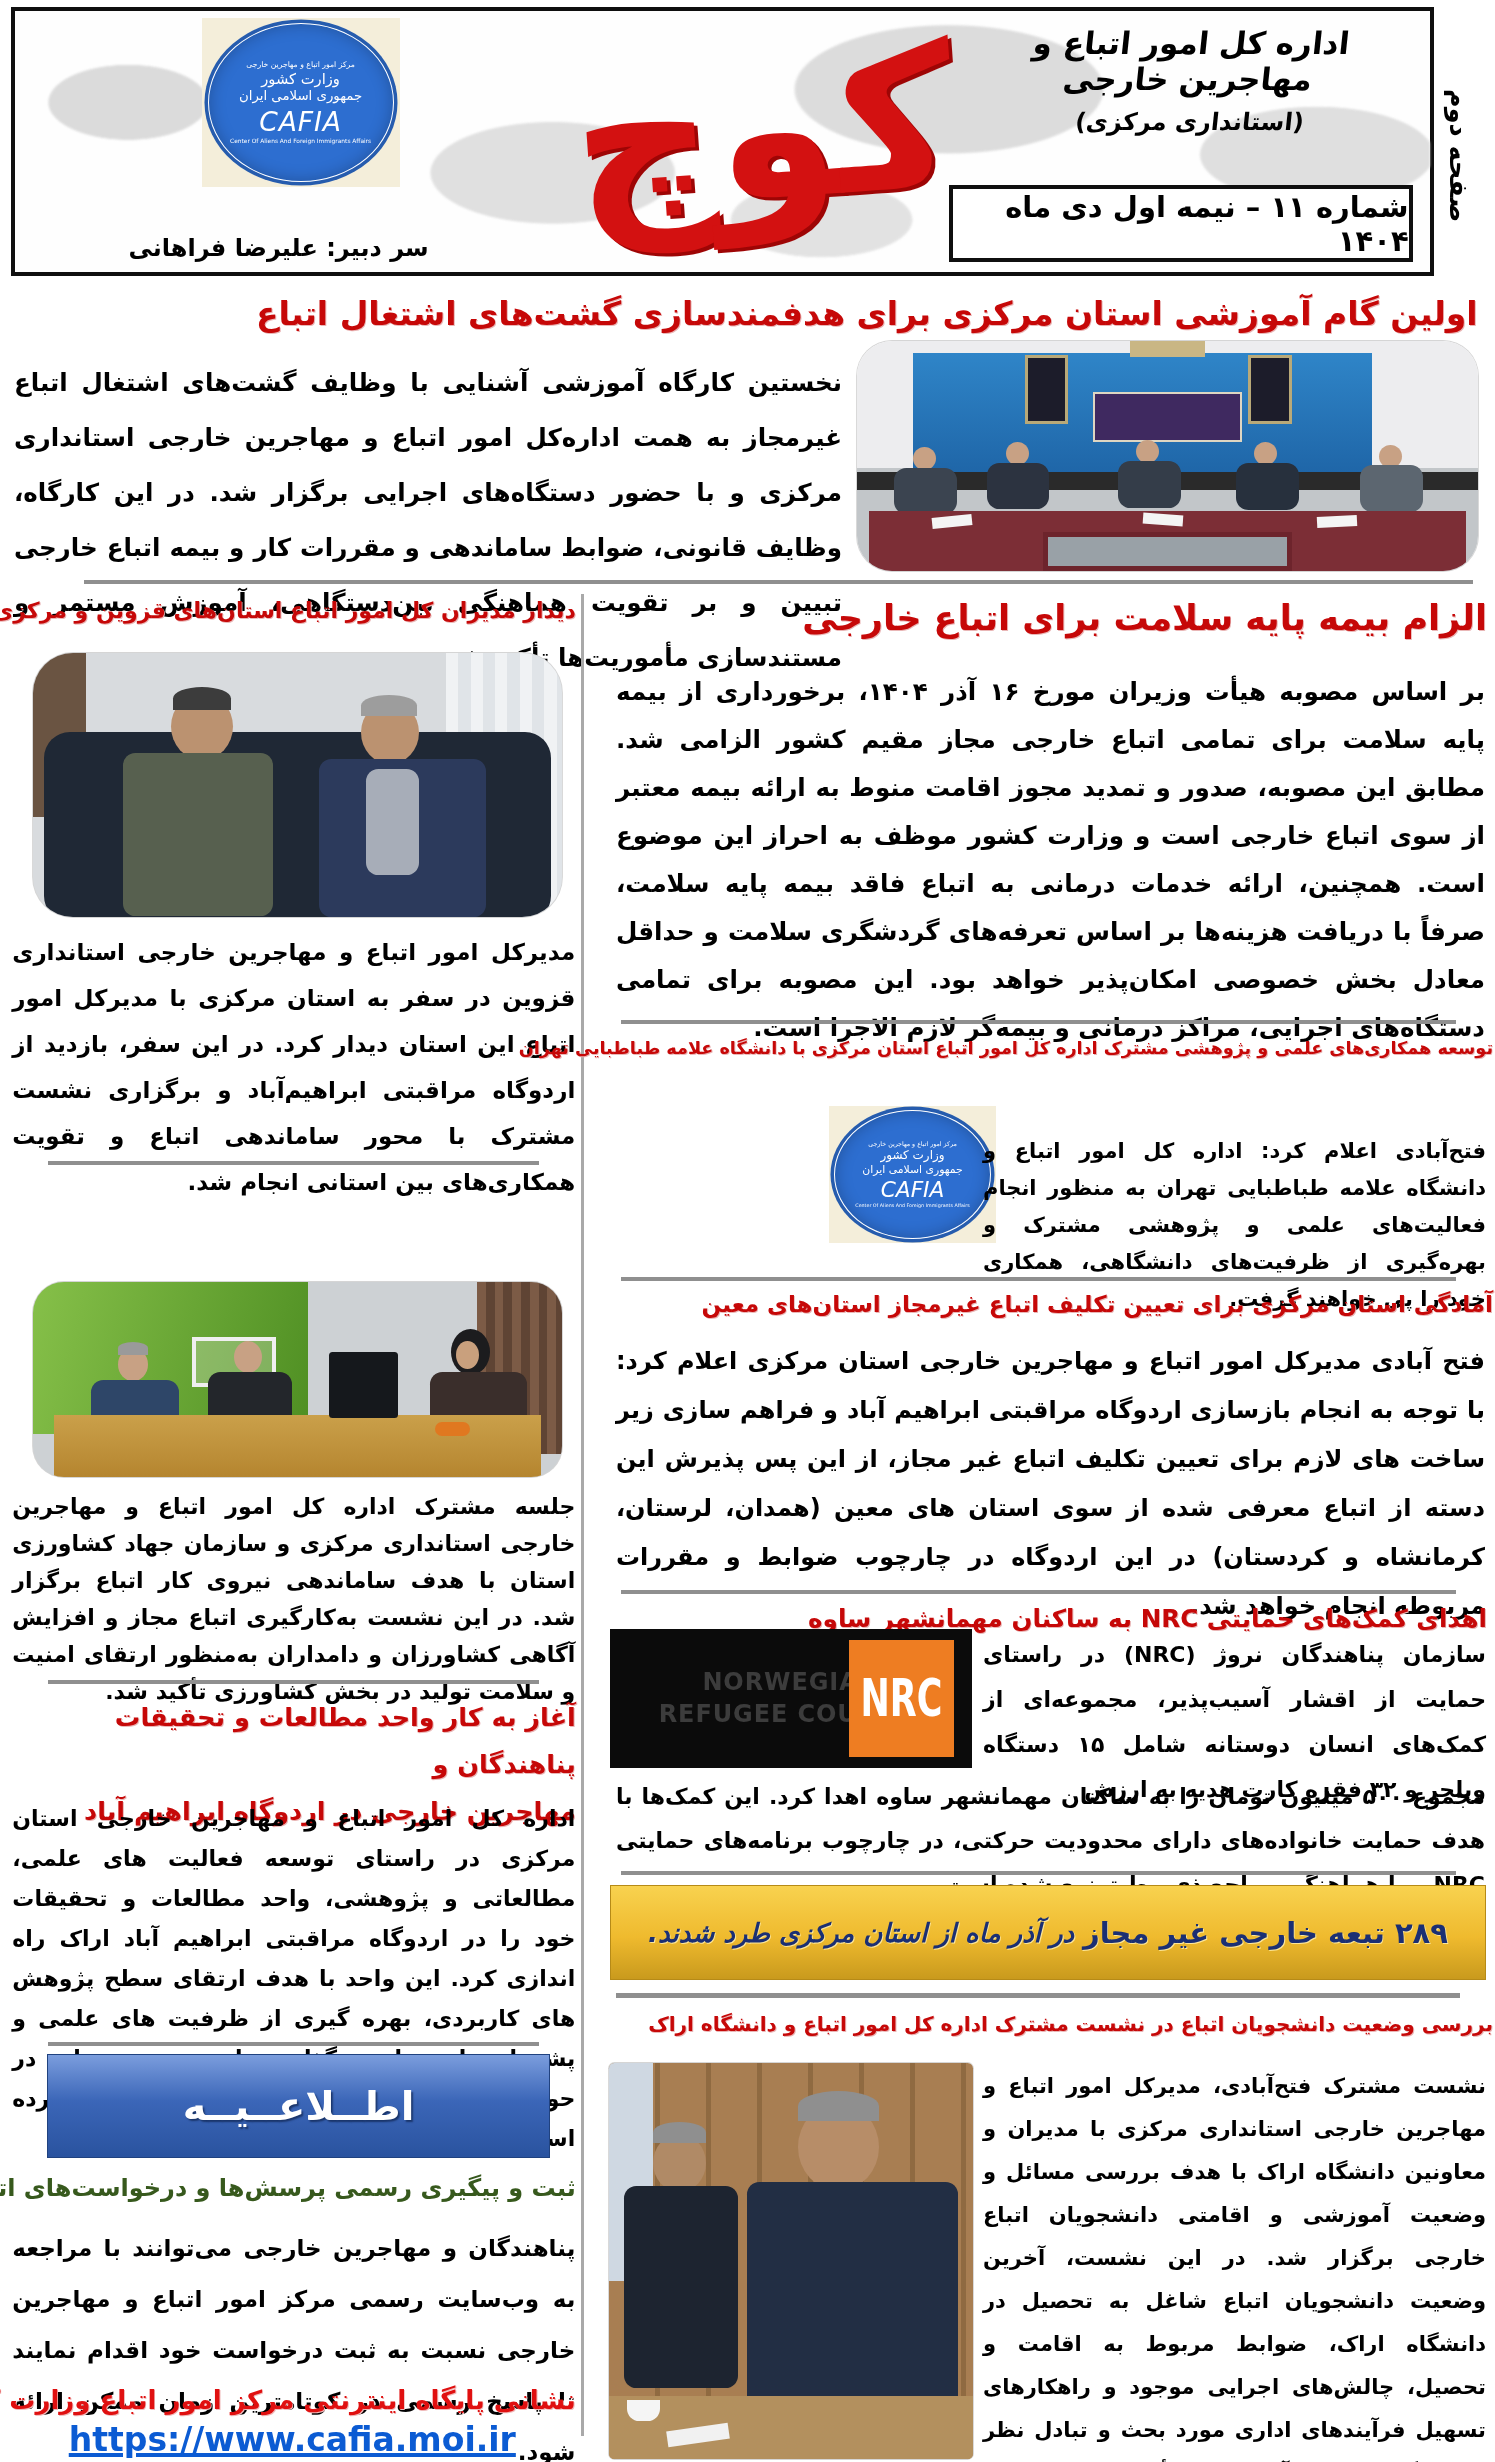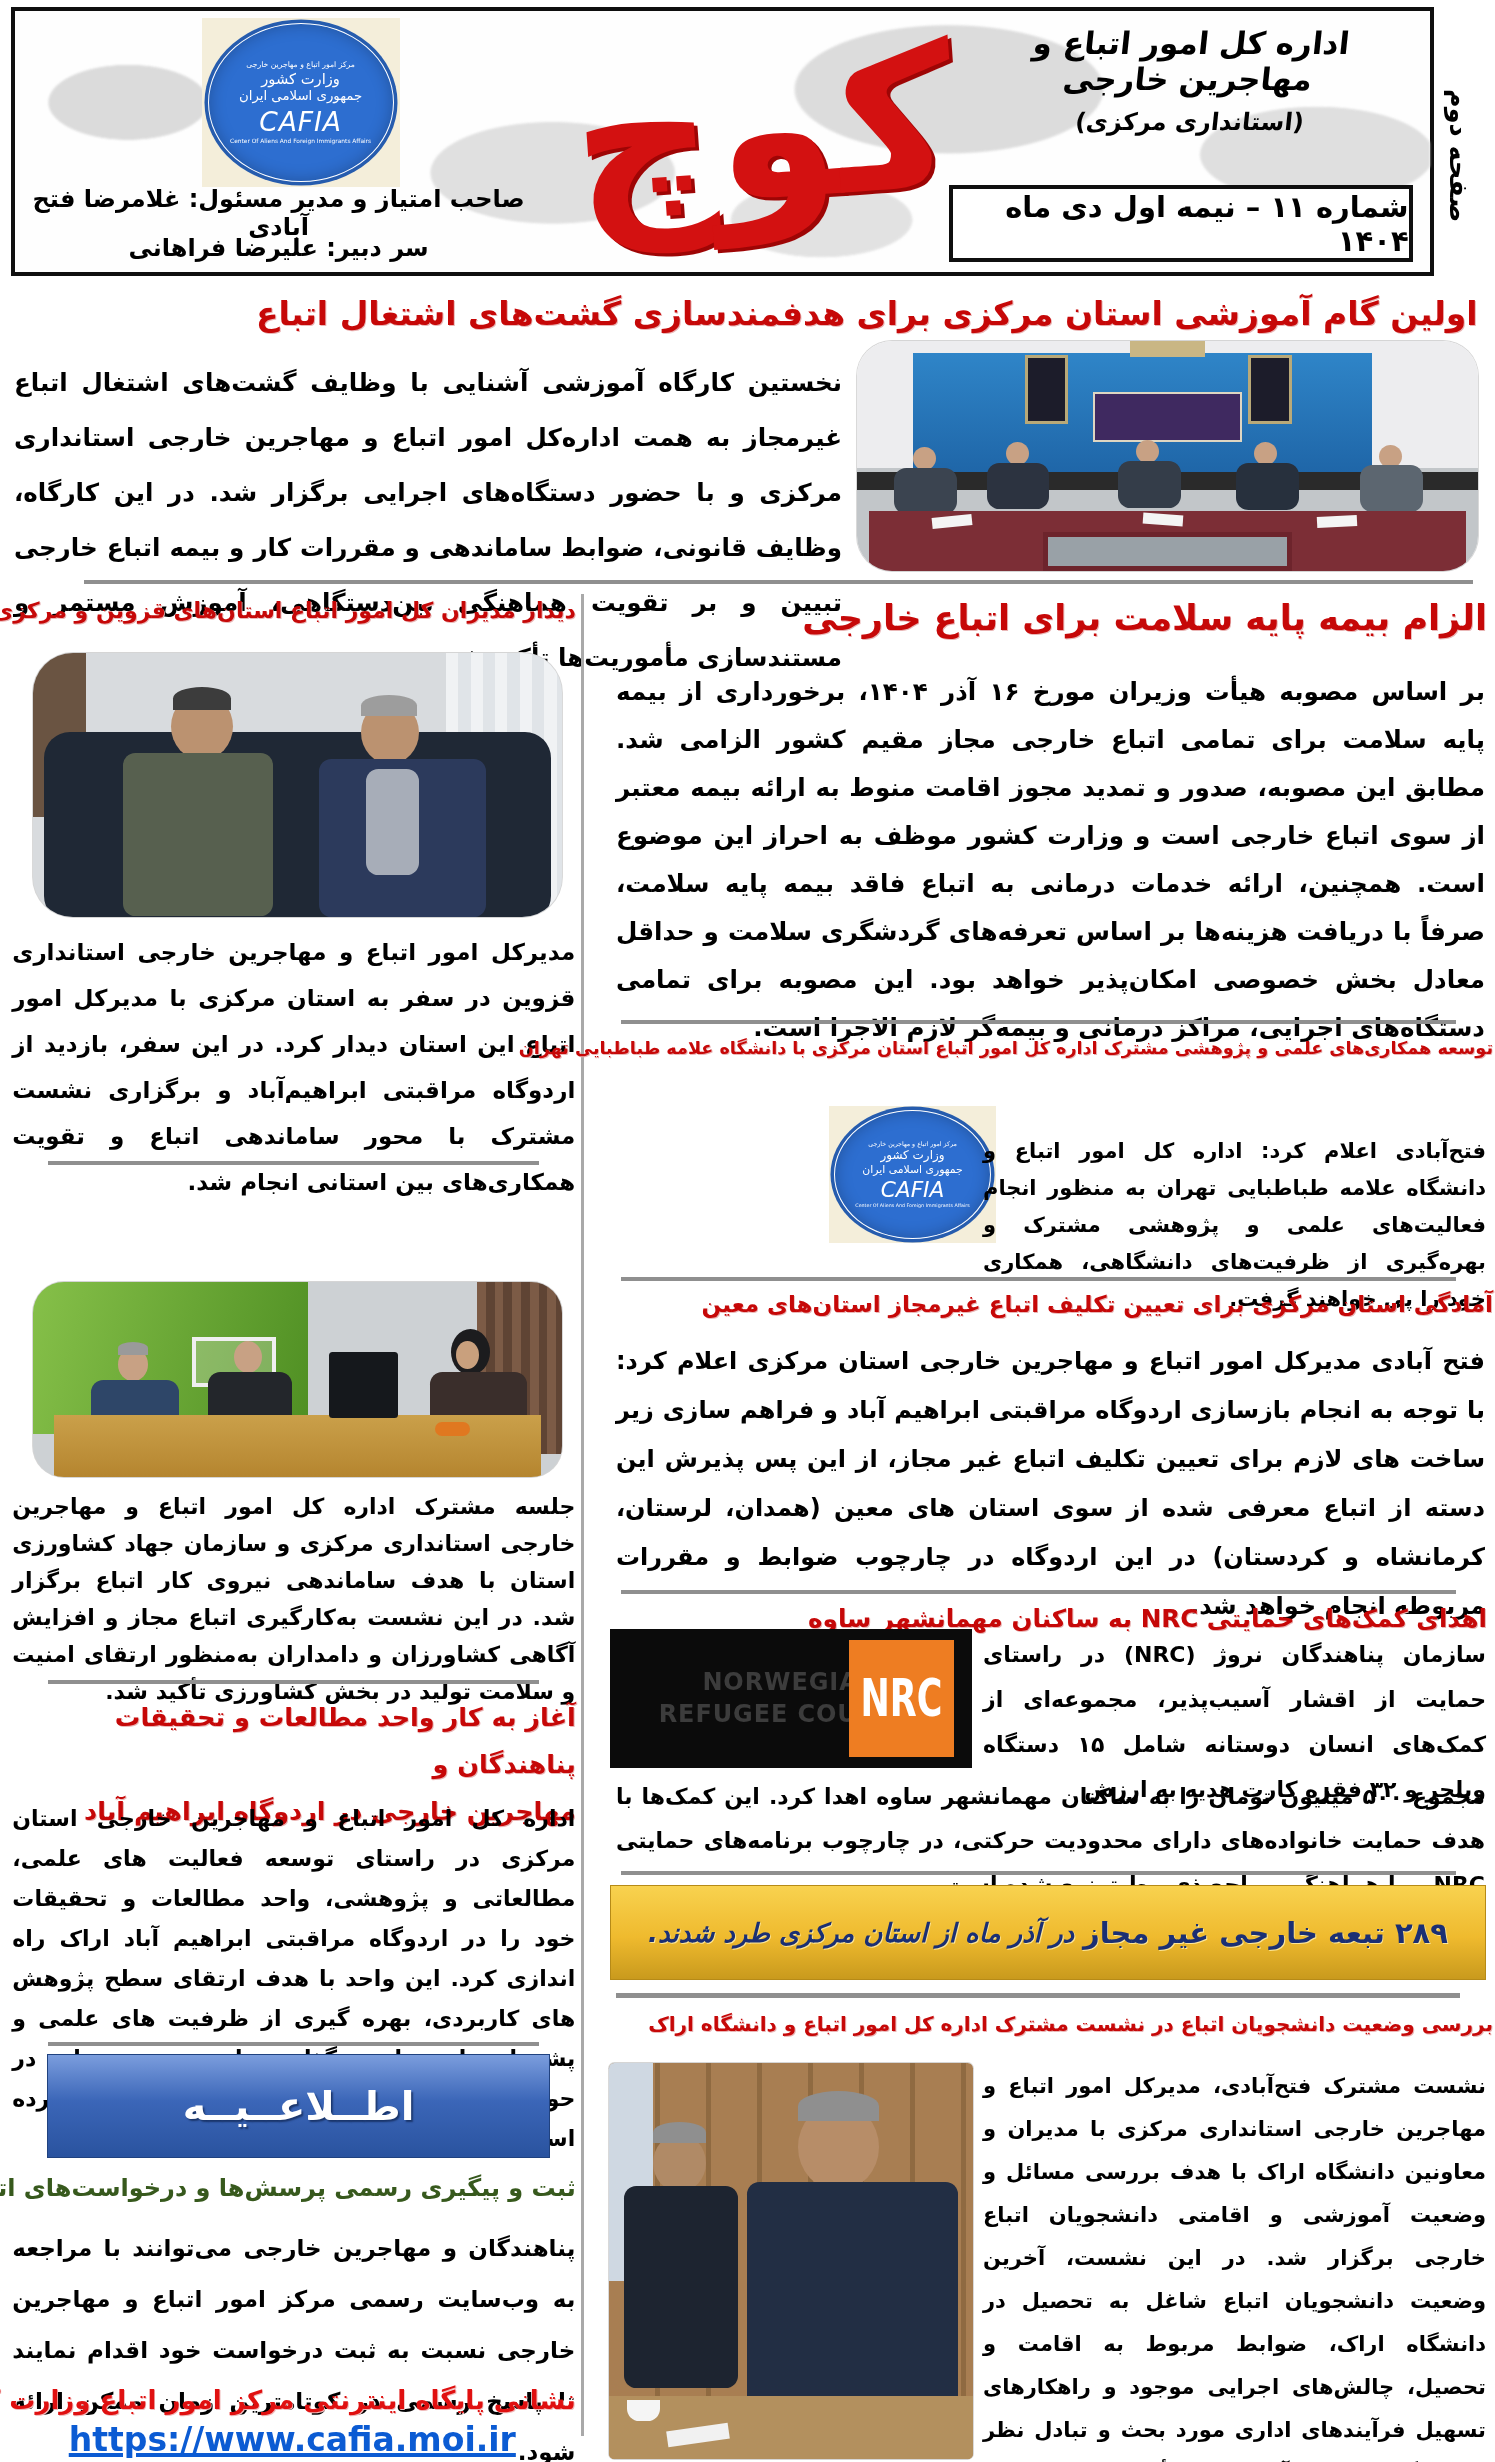--- a/index.html
+++ b/index.html
@@ -75,21 +75,20 @@
     <div class="abs cafia" style="left:163px;top:7px;width:198px;height:169px;">
       <div class="cafia-e" style="font-size:14px;">
         <div style="font-size:0.55em;">مرکز امور اتباع و مهاجرین خارجی</div>
         <div style="font-size:1.05em;">وزارت کشور</div>
         <div style="font-size:0.95em;">جمهوری اسلامی ایران</div>
         <div style="font-size:1.9em;font-style:italic;letter-spacing:0.9px;">CAFIA</div>
         <div style="font-size:0.42em;">Center Of Aliens And Foreign Immigrants Affairs</div>
       </div>
     </div>
 
-    <div class="abs" style="left:0;top:174px;width:528px;font-size:24px;font-weight:bold;text-align:center;direction:rtl;">صاحب امتیاز و مدیر مسئول: غلامرضا فتح آبادی</div>
     <div class="abs" style="left:53px;top:223px;width:422px;font-size:24px;font-weight:bold;text-align:center;direction:rtl;">سر دبیر: علیرضا فراهانی</div>
 
     <div class="abs masthead" style="left:519px;top:-17.6px;width:457px;height:273px;font-size:198px;">کوچ</div>
 
     <div class="abs" style="left:950px;top:14px;width:449px;font-size:31px;font-weight:bold;text-align:center;direction:rtl;transform:skewX(-6deg);">اداره کل امور اتباع و مهاجرین خارجی</div>
     <div class="abs" style="left:1038px;top:97px;width:273px;font-size:24px;font-weight:bold;text-align:center;direction:rtl;transform:skewX(-6deg);">(استانداری مرکزی)</div>
 
     <div class="abs issuebox" style="left:934px;top:174px;width:464px;height:77px;">
       <span style="font-size:29px;">شماره ۱۱ – نیمه اول دی ماه ۱۴۰۴</span>
     </div>

